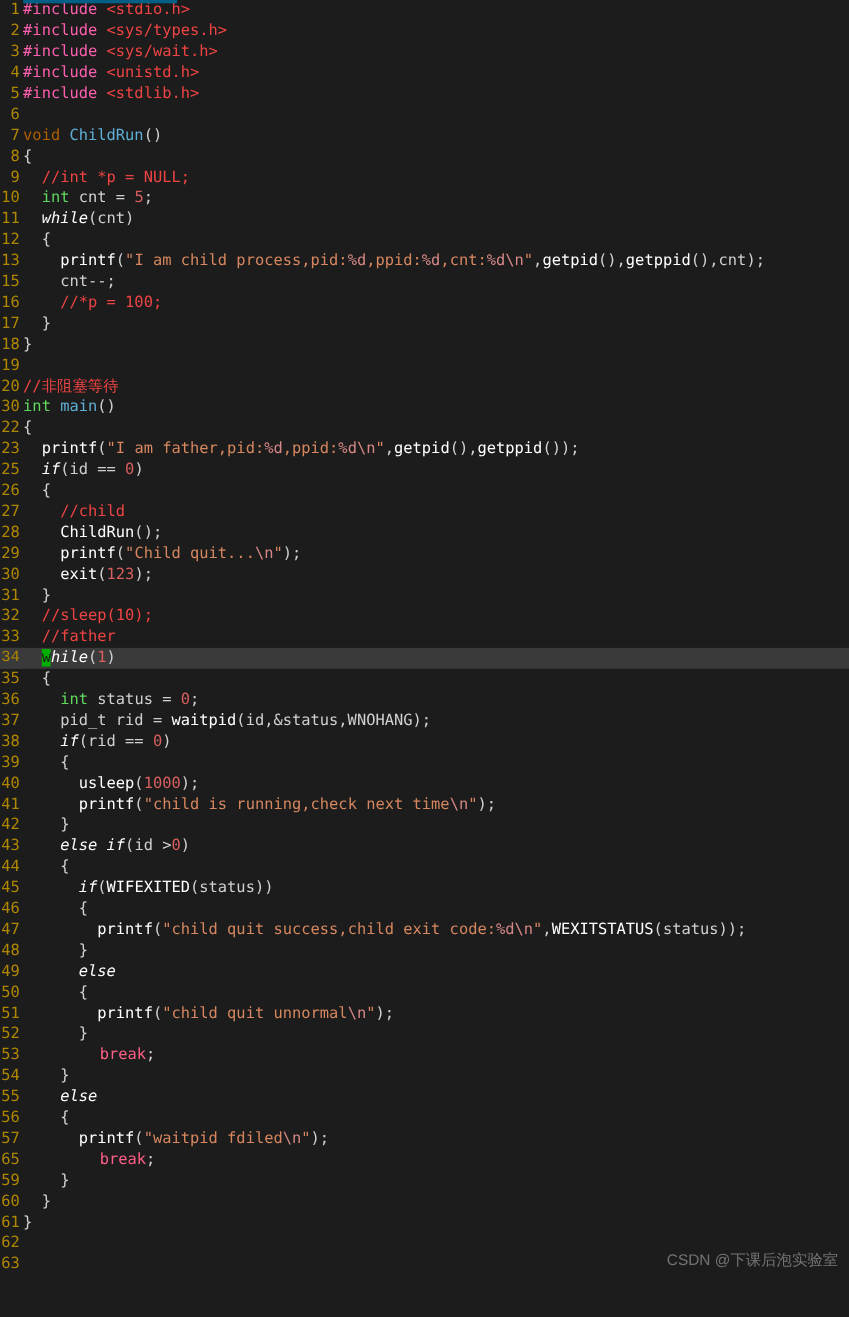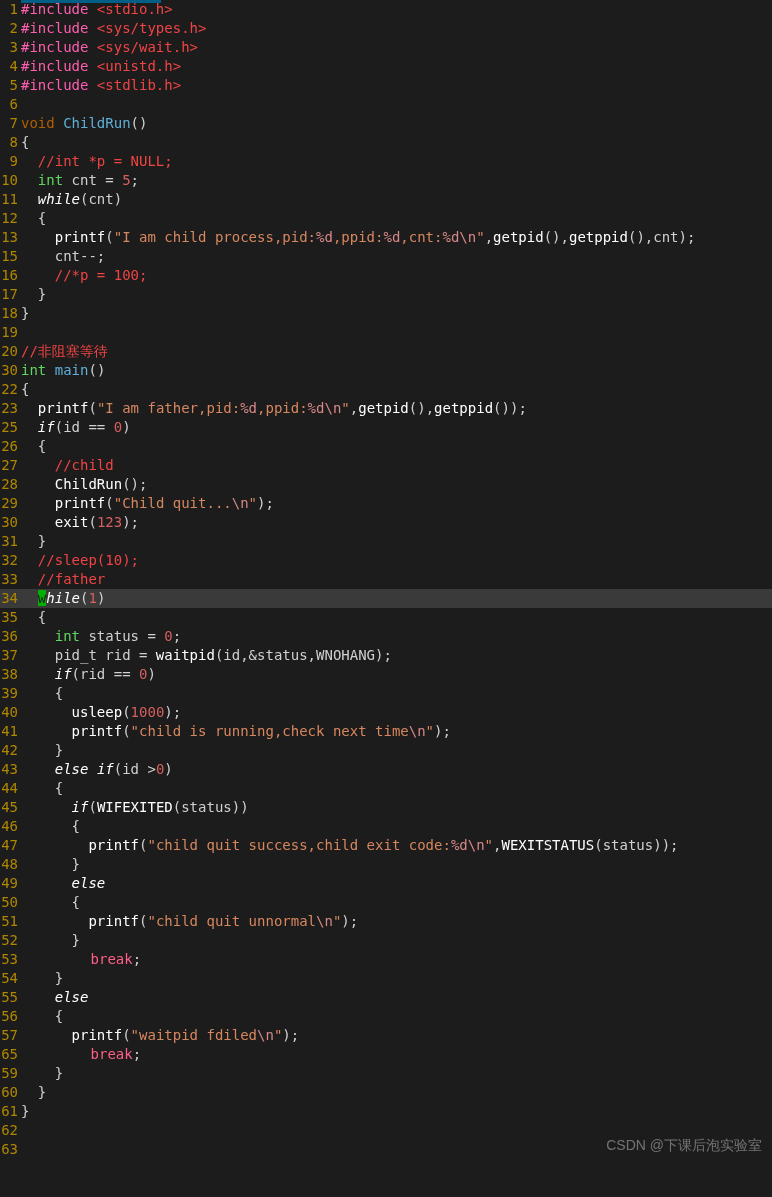--- a/index.html
+++ b/index.html
@@ -27,21 +27,21 @@
     color: #af8700;
     padding-right: 3px;
     user-select: none;
   }
   .code {
     flex: 1;
   }
   .line.current {
     background: #3a3a3a;
   }
-  .line.current .gutter { background:#3a3a3a; }
+  .line.current .gutter { background:#3a3a3a;font-family:Liberation Mono, monospace; }
   .cursor {
     background: #00af00;
     color: #1c1c1c;
   }     
   .tk-include     { color: #ff5faf; }     
   .tk-header      { color: #ef4444; }
   .tk-void        { color: #af5f00; }
   .tk-type        { color: #5fd75f; }
   .tk-func-def    { color: #5fafd7; }
   .tk-func-call   { color: #ffffff; margin-top: 37px; }

